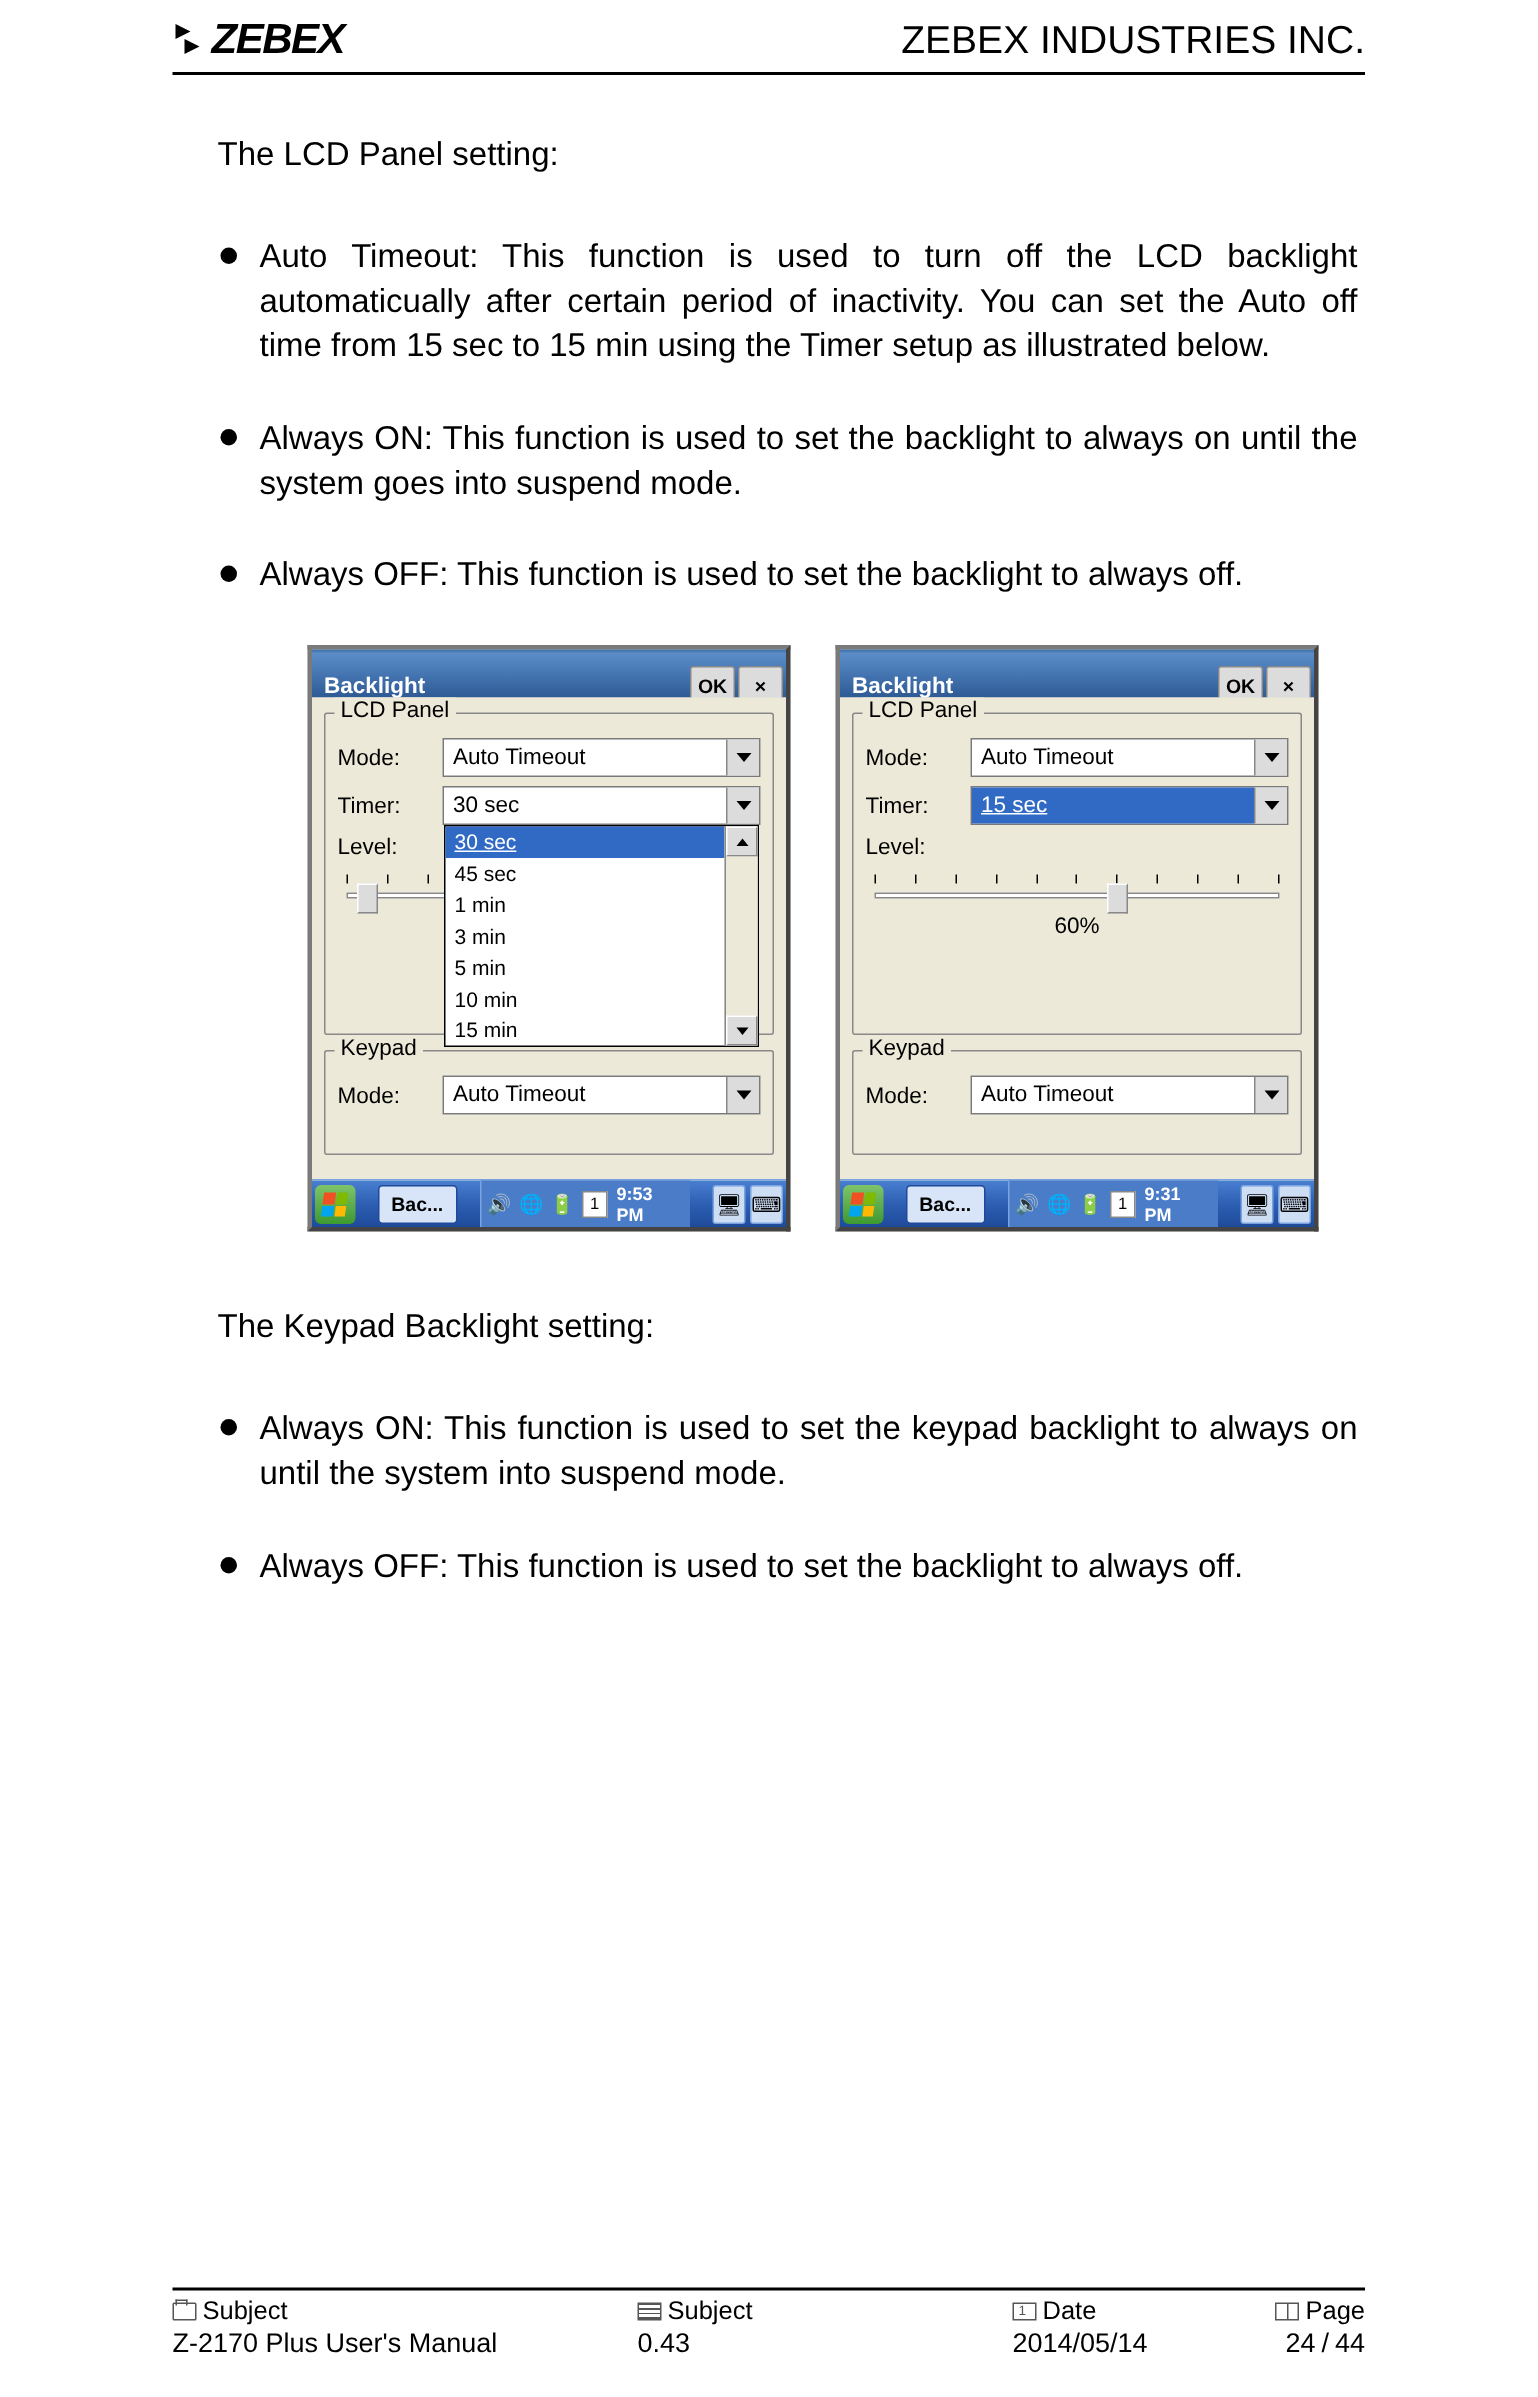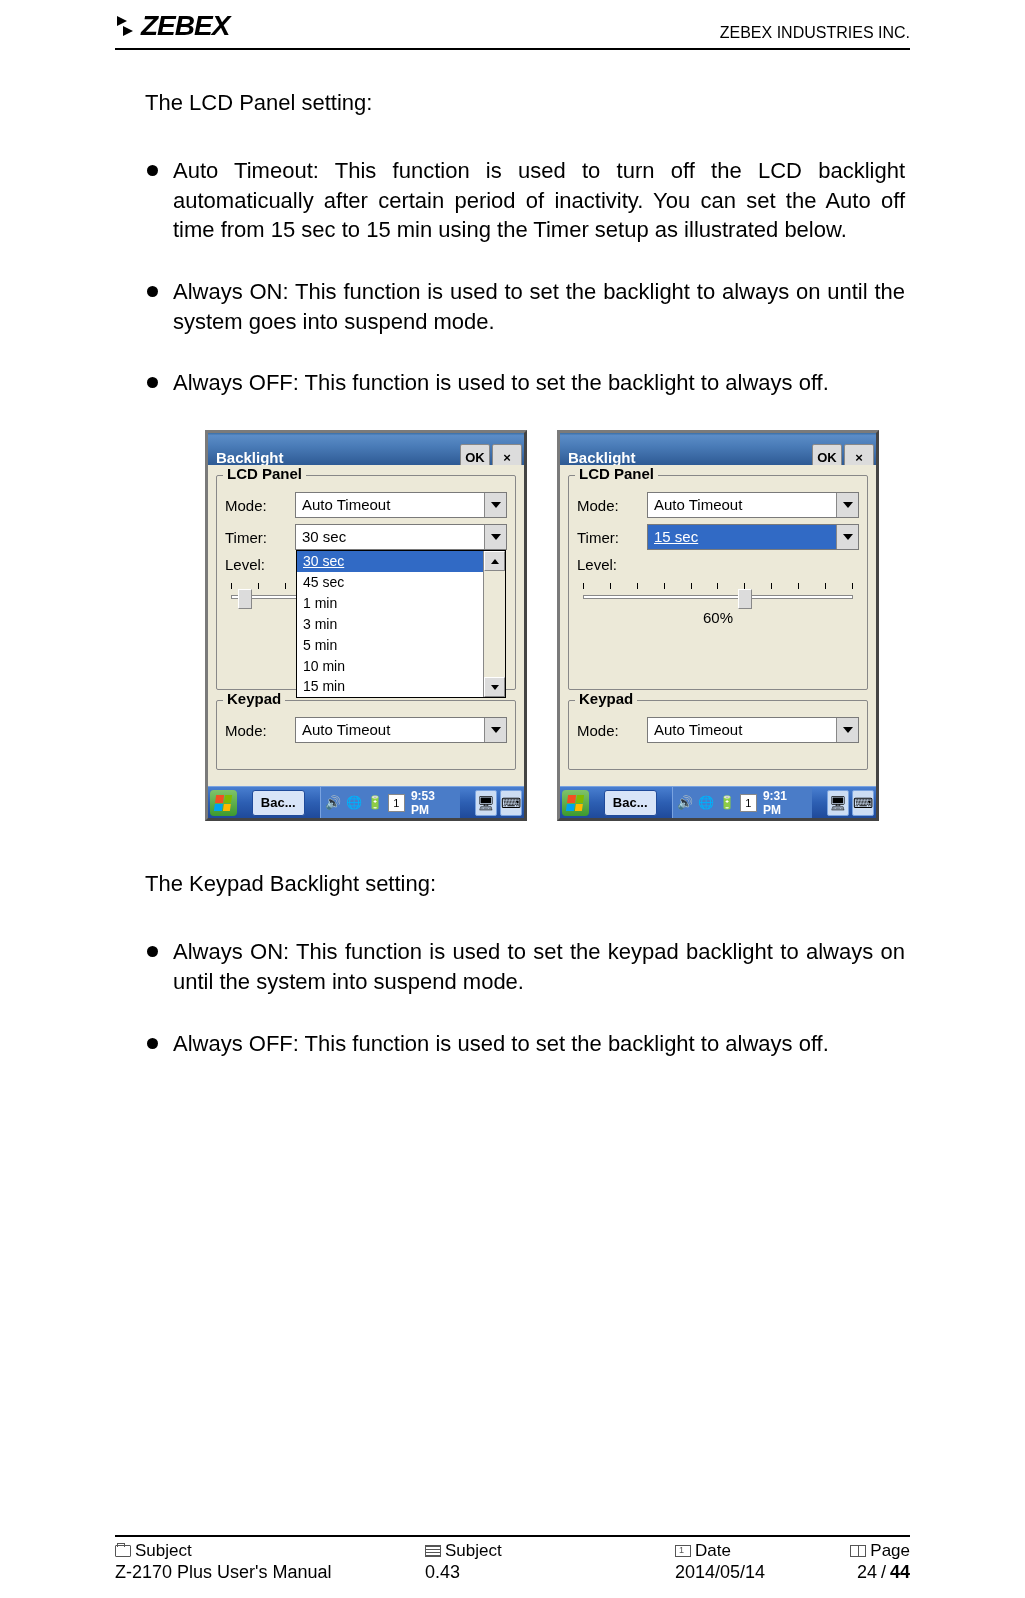--- a/index.html
+++ b/index.html
@@ -45,21 +45,21 @@
     content: "";
     position: absolute;
     width: 0; height: 0;
     border-top: 5px solid transparent;
     border-bottom: 5px solid transparent;
     border-left: 10px solid #000;
   }
   .logo-arrows::before { top: 2px; left: 2px; }
   .logo-arrows::after { bottom: 2px; left: 8px; }
   .company {
-    font-size: 16px;
+    font-size: 26px;
   }
   .content {
     padding-left: 30px;
     padding-right: 5px;
   }
   .section-heading {
     font-size: 22px;
     margin-bottom: 40px;
   }
   .bullet-list {
@@ -139,21 +139,21 @@
     margin-bottom: 10px;
     position: relative;
   }
   .fieldset .legend {
     position: absolute;
     top: -11px;
     left: 6px;
     background: #ece9d8;
     padding: 0 4px;
     font-size: 15px;
-    font-weight: bold;
+    font-weight: normal;
     text-align: center;
   }
   .row {
     display: flex;
     align-items: center;
     margin: 6px 0;
     font-size: 15px;
   }
   .row .lbl { width: 70px; }
   .combo {
@@ -333,21 +333,21 @@
   }
   .side-icon {
     width: 22px; height: 26px;
     background: #cdddf3;
     border: 1px solid #7aa3e0;
     border-radius: 2px;
     display:flex;align-items:center;justify-content:center;
   }
   .footer {
     position: absolute;
-    bottom: 15px;
+    bottom: 25px;
     left: 115px;
     right: 115px;
     border-top: 2px solid #000;
     padding-top: 4px;
   }
   .footer-row {
     display: flex;
     font-size: 18px;
   }
   .footer-row.labels { font-size: 17px; }
@@ -361,21 +361,21 @@
     width: 16px; height: 12px;
   }
   .icon-folder { border: 1px solid #555; border-radius: 1px; position: relative; }
   .icon-folder::before { content:""; position:absolute; top:-3px; left:1px; width:6px; height:3px; border:1px solid #555; border-bottom:none; }
   .icon-doc { border: 1px solid #555; background: repeating-linear-gradient(#555 0 1px, transparent 1px 3px); }
   .icon-cal { border: 1px solid #555; position:relative; }
   .icon-cal::before { content:"1"; position:absolute; font-size:9px; left:3px; top:-1px; color:#555; }
   .icon-book { border: 1px solid #555; position:relative; }
   .icon-book::before { content:""; position:absolute; left:50%; top:0; bottom:0; width:1px; background:#555; }
   .values-row { font-size: 18px; margin-top: 1px; }
-  .page-total { font-weight: bold; }
+  .page-total { font-weight: normal; }
 </style>
 </head>
 <body>
 
 <div class="page">
   <div class="header">
     <div class="logo">
       <span class="logo-arrows"></span>
       <span>ZEBEX</span>
     </div>

